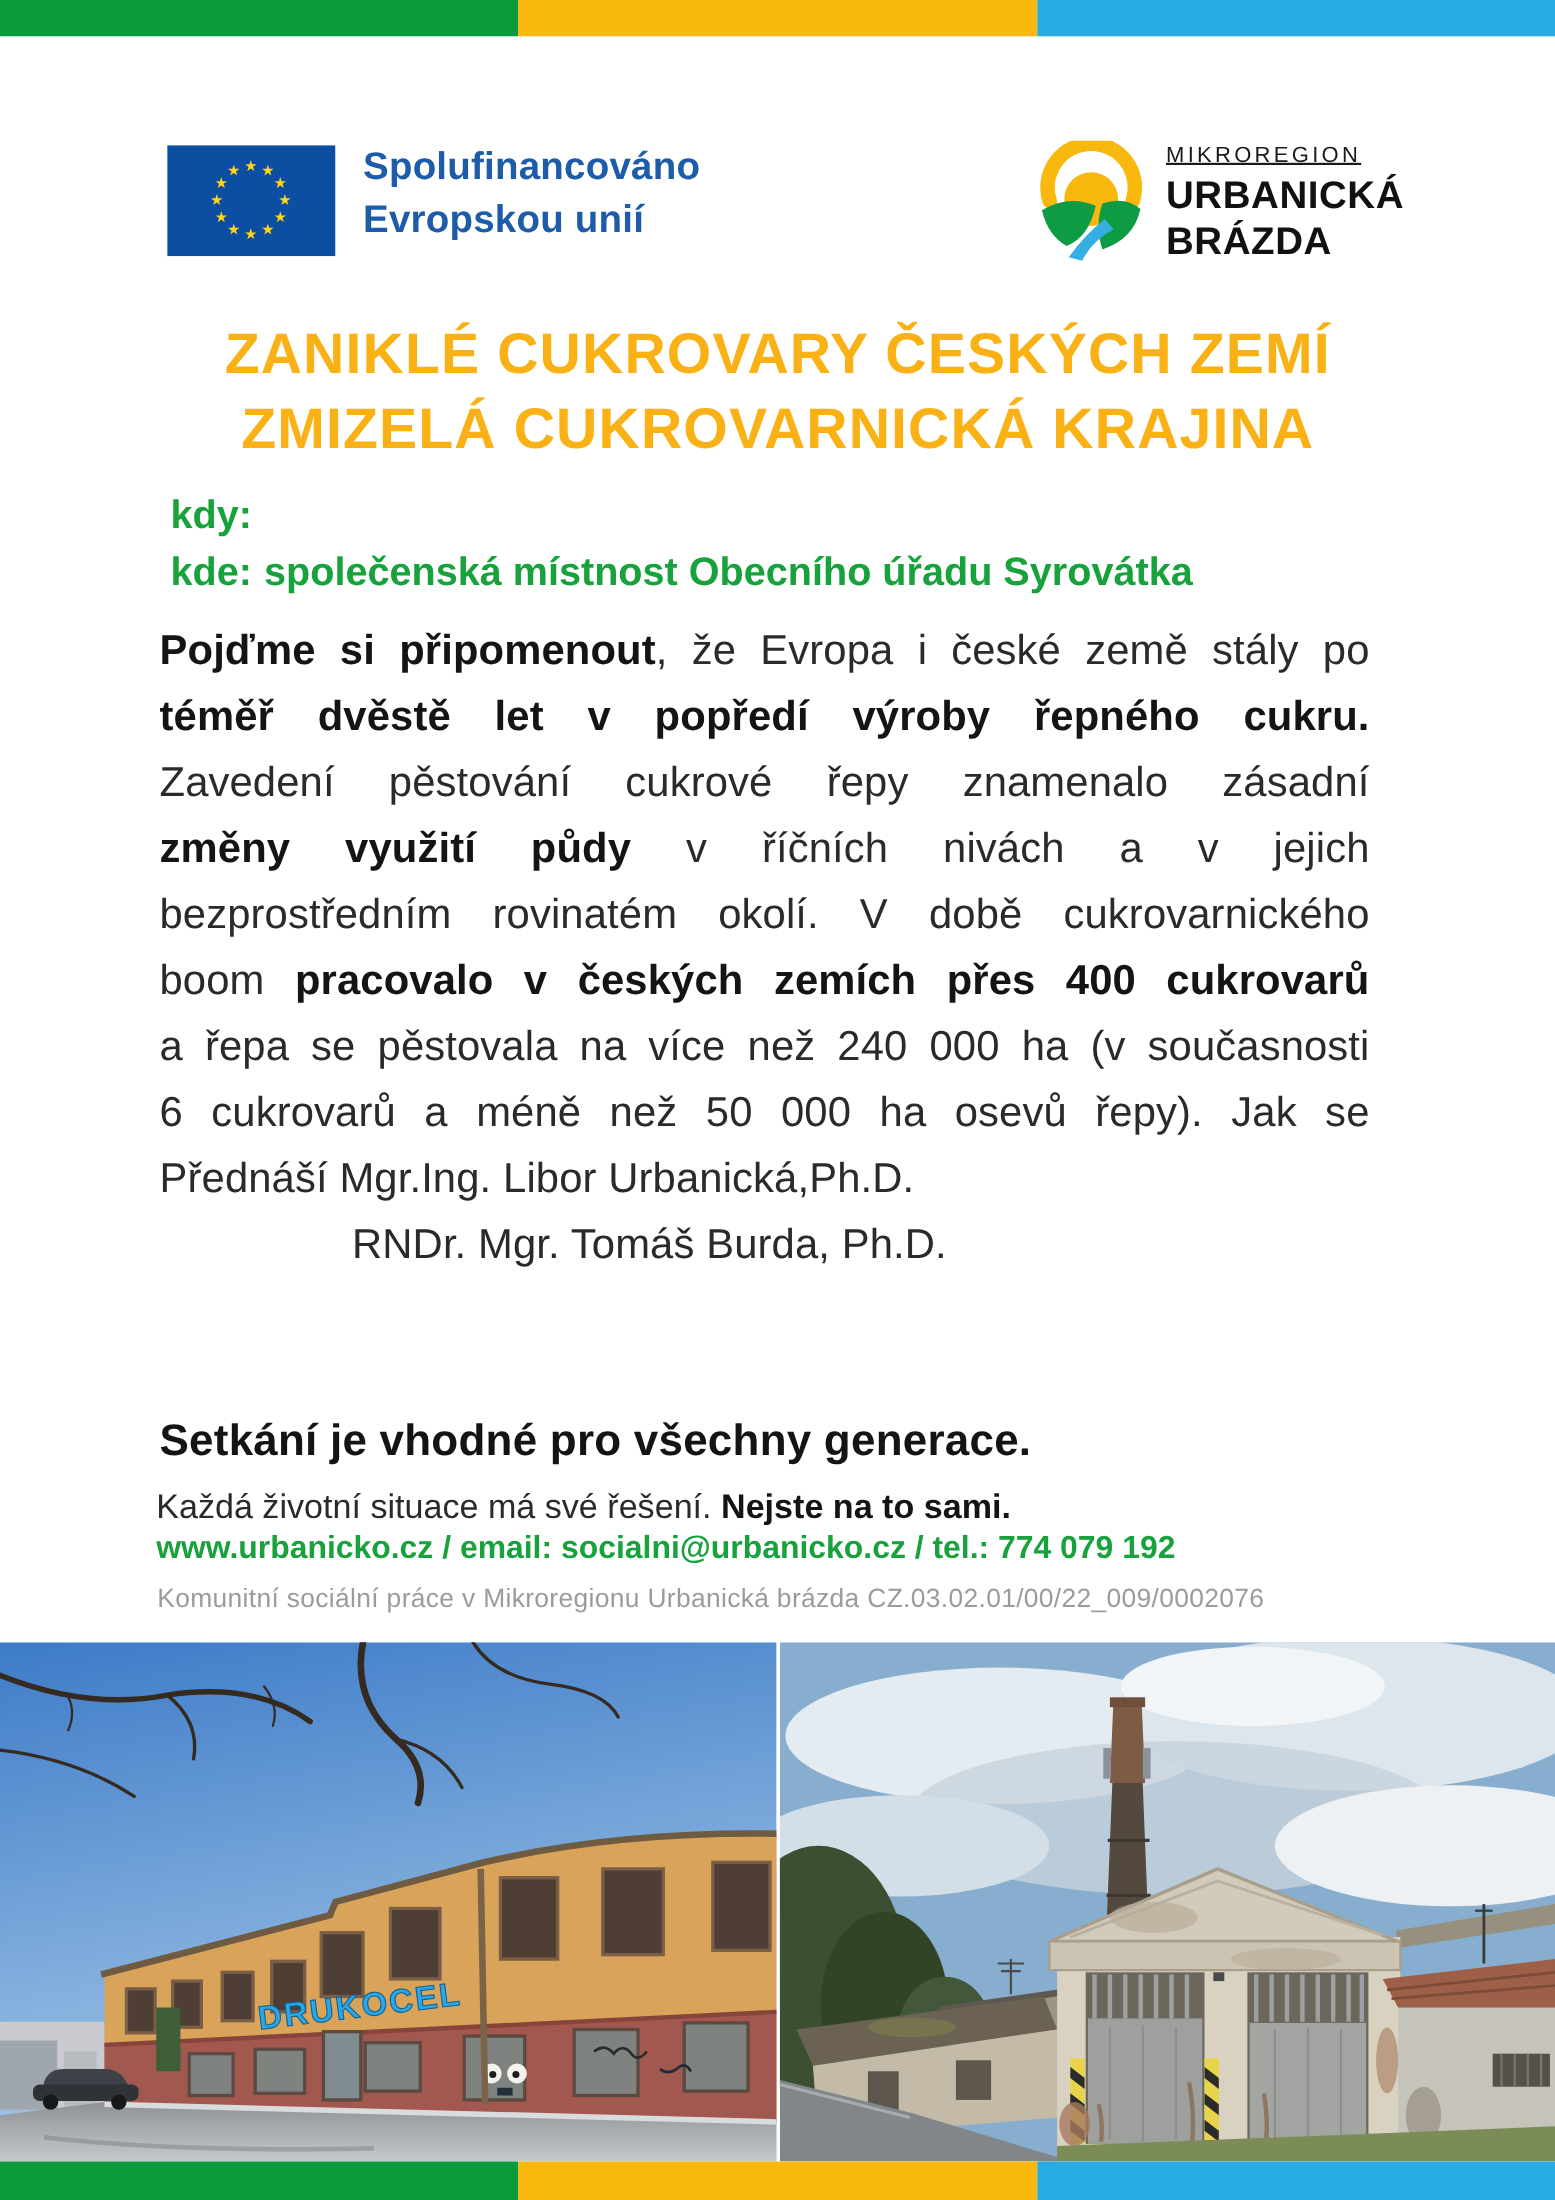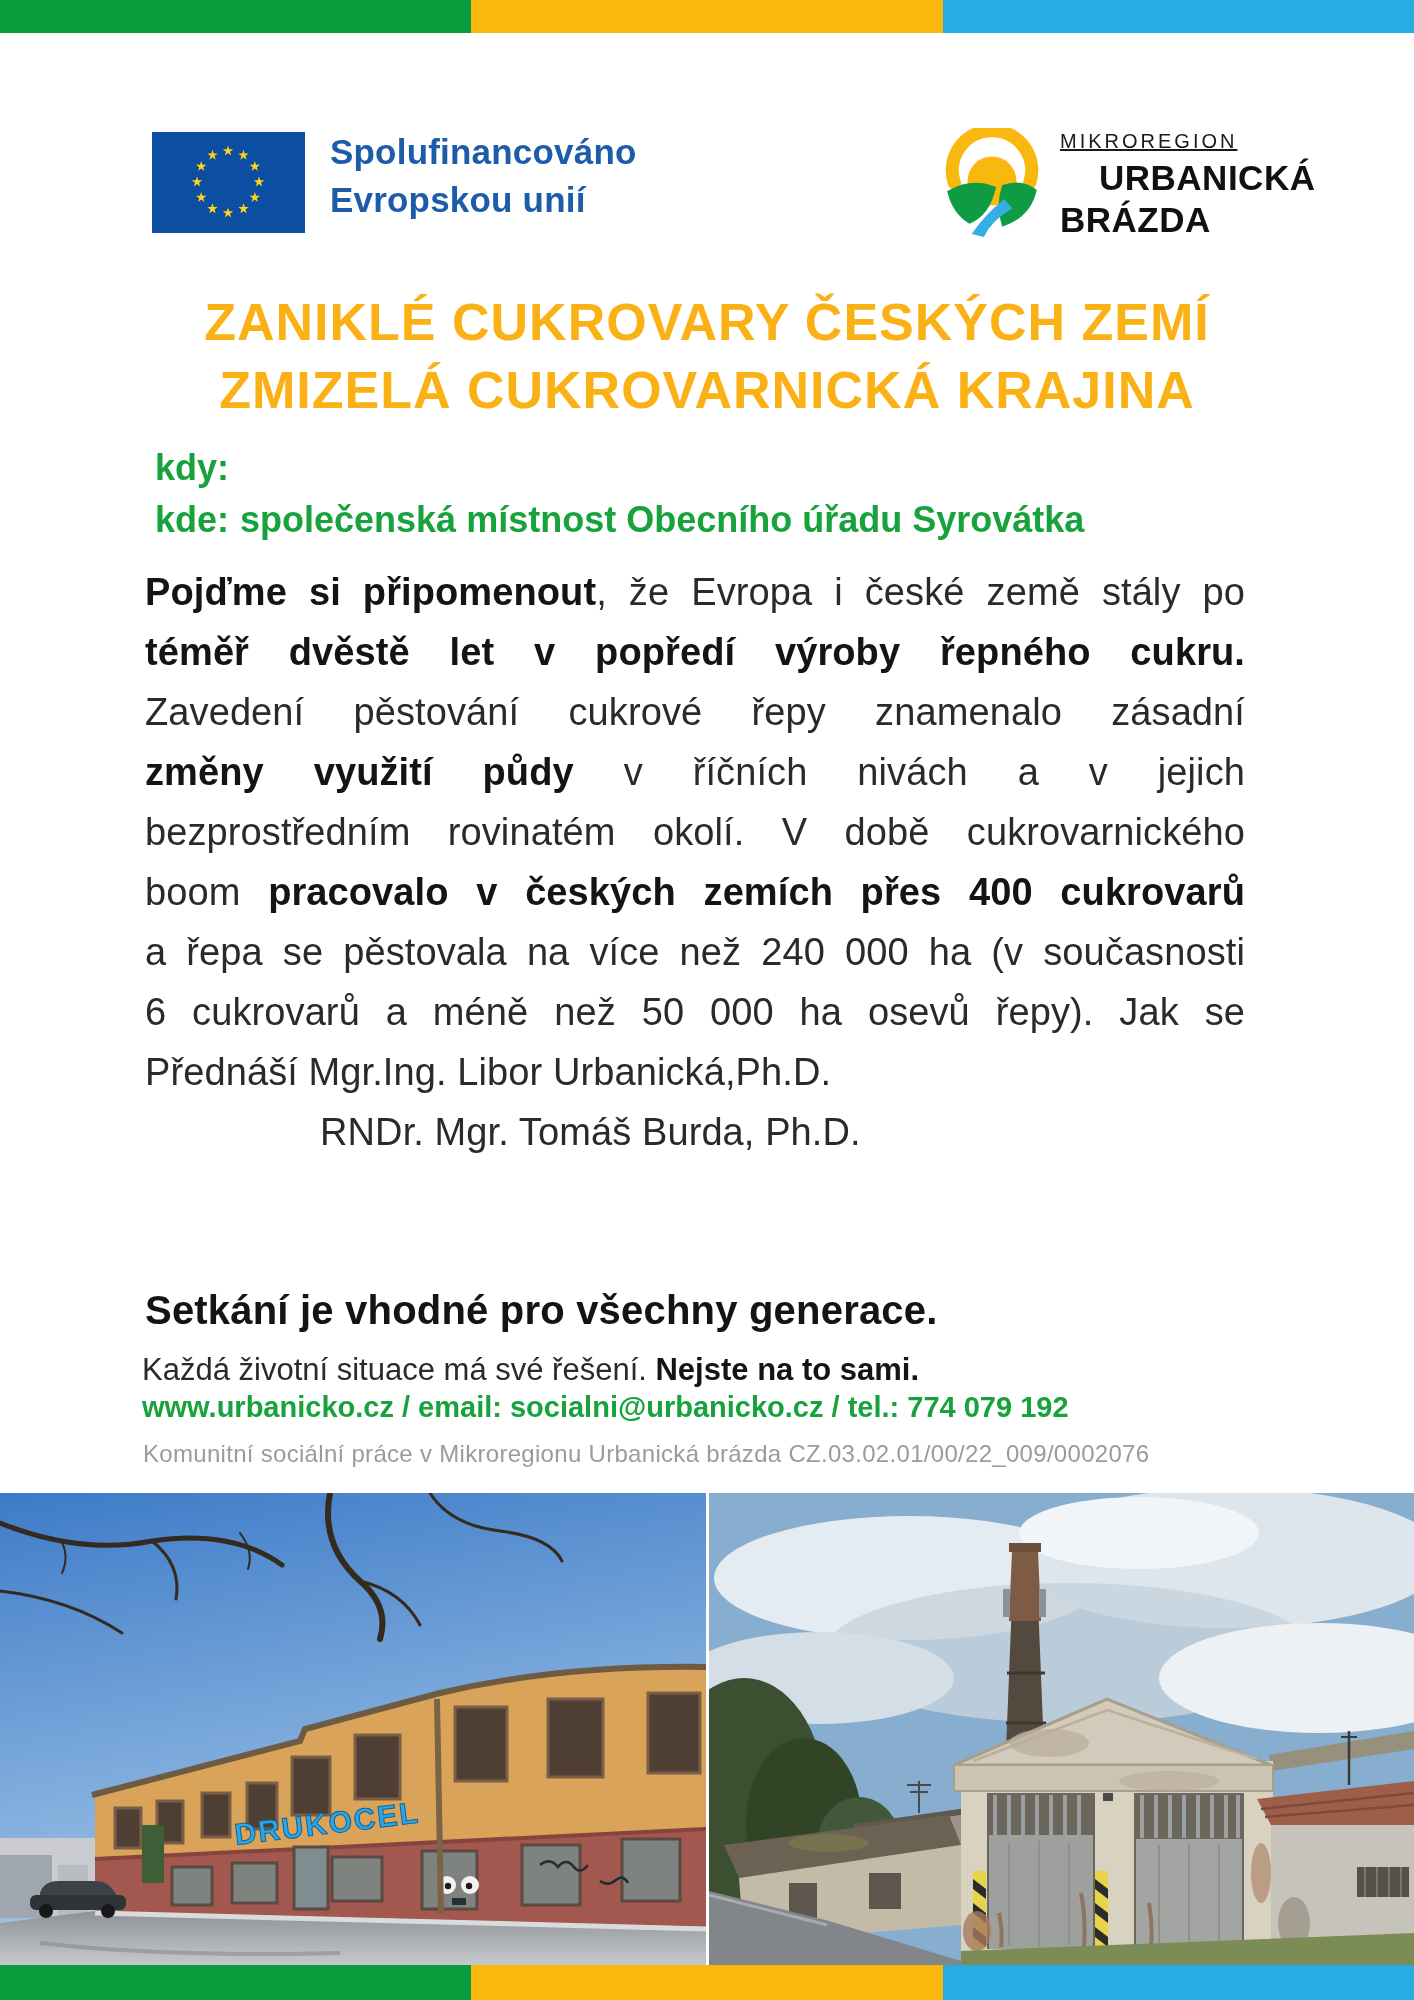--- a/index.html
+++ b/index.html
@@ -16,21 +16,21 @@
   
   .eu-flag{position:absolute;left:152px;top:132px;width:153px;height:101px;}
   .eu-text{
     position:absolute;left:330px;top:128px;width:560px;
     font-size:35px;line-height:48px;font-weight:700;color:var(--eu-blue);
     letter-spacing:0.2px;
   }
   
   .mr-mark{position:absolute;left:941px;top:128px;width:102px;height:112px;}
   .mr-label{position:absolute;left:1060px;top:129px;font-size:20px;line-height:24px;letter-spacing:3px;font-weight:500;color:#1a1a1a;text-decoration:underline;}
-  .mr-name1{position:absolute;left:1060px;top:158px;font-size:35px;line-height:40px;font-weight:800;color:#111;letter-spacing:0.5px;margin-left:39px;}
+  .mr-name1{position:absolute;left:1060px;top:158px;font-size:35px;line-height:40px;font-weight:800;color:#111;letter-spacing:0.5px;}
   .mr-name2{position:absolute;left:1060px;top:200px;font-size:35px;line-height:40px;font-weight:800;color:#111;letter-spacing:0.5px;}
 
   
   .title{
     position:absolute;left:0;top:288px;width:1414px;text-align:center;
     font-size:52px;line-height:68px;font-weight:800;letter-spacing:1px;
     color:var(--title-yellow);
   }
   
   .when{position:absolute;left:155px;top:442px;height:52px;}

